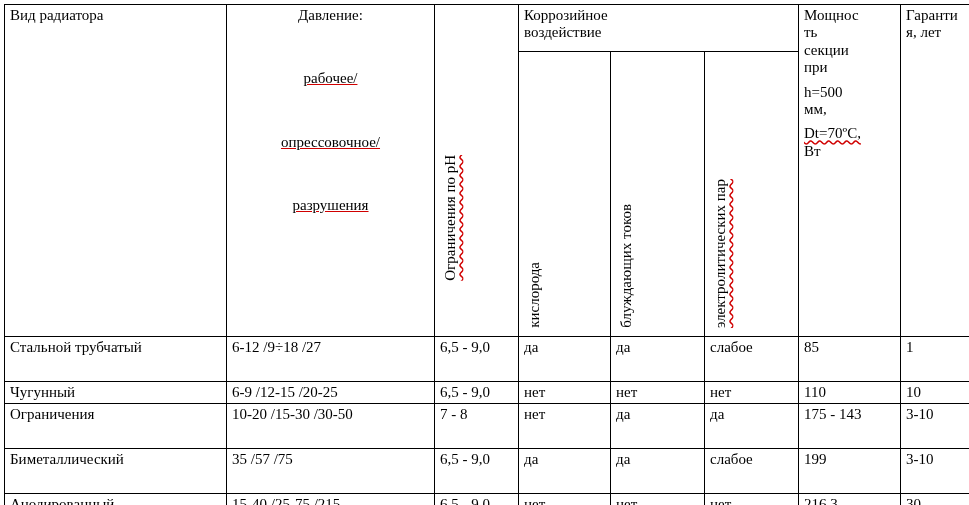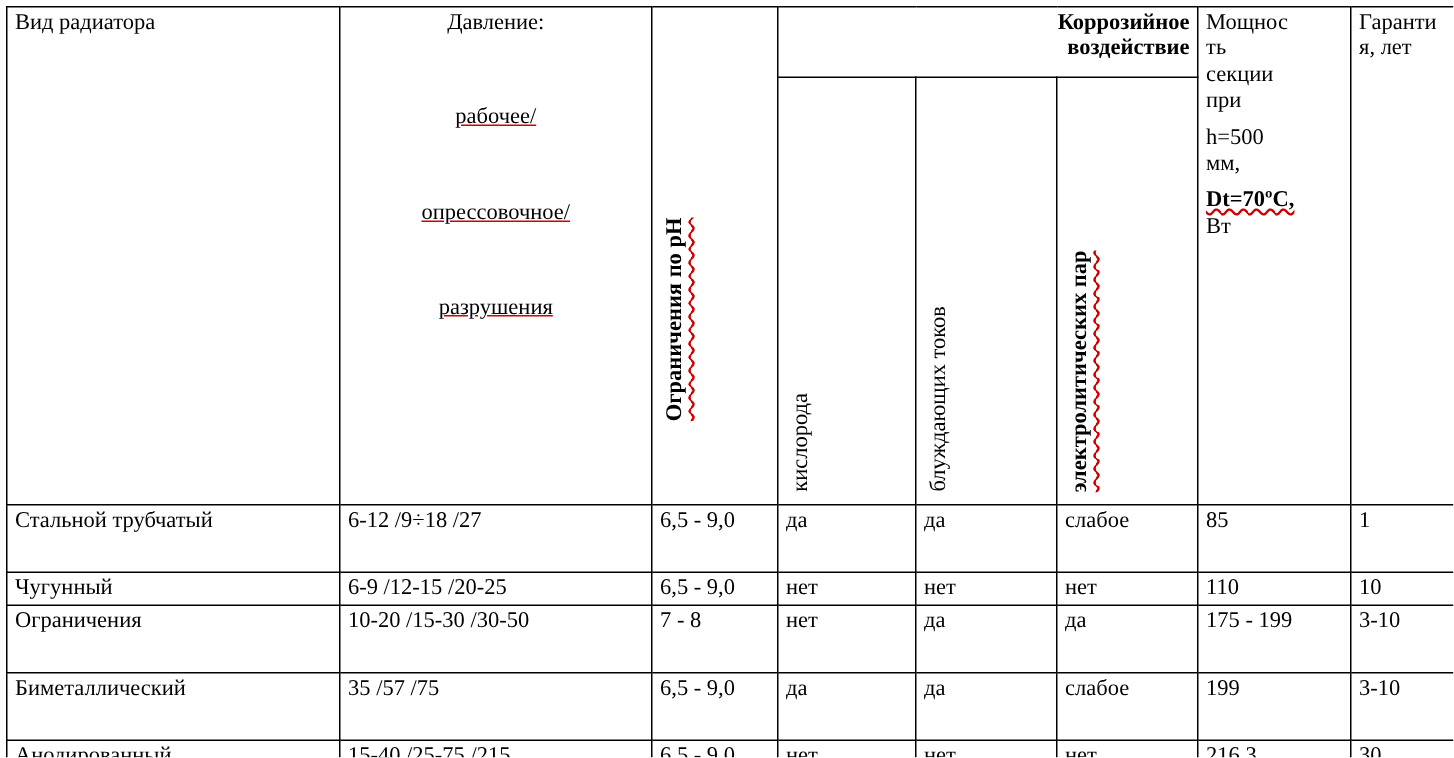--- a/index.html
+++ b/index.html
@@ -63,44 +63,42 @@
     font-size: 15px;
     line-height: 1.1;
   }
   .vert-cell-wrap {
     height: 280px;
     display: flex;
     align-items: flex-end;
     justify-content: flex-start;
   }
   .corr-group {
-    text-align: right;
+    text-align: left;
     vertical-align: top;
     padding: 6px 8px;
     height: 42px;
-    font-weight: bold;
   }
   .corr-group .ln { display: block; }
   .power-head {
     vertical-align: top;
     padding: 6px 8px;
     line-height: 1.35;
   }
   .power-head .sp { display: block; height: 7px; }
   .underline-red {
     text-decoration: underline;
     text-decoration-color: #d00000;
     margin-top: 46px;
     -webkit-text-decoration-color: #d00000;
   }
   .squiggle {
     text-decoration: underline;
     text-decoration-style: wavy;
     text-decoration-color: #d00000;
-    font-weight: bold;
     -webkit-text-decoration-style: wavy;
     -webkit-text-decoration-color: #d00000;
   }
   .press-head {
     vertical-align: middle;
     padding-left: 12px;
     line-height: 1.45;
     text-align: center;
   }
   .press-head .ln { display: block; }
@@ -199,21 +197,21 @@
         <td>110</td>
         <td>10</td>
       </tr>
       <tr class="body-row tall-row">
         <td class="name-cell">Ограничения</td>
         <td>10-20 /15-30 /30-50</td>
         <td>7 - 8</td>
         <td>нет</td>
         <td>да</td>
         <td>да</td>
-        <td>175 - 199</td>
+        <td>175 - 143</td>
         <td>3-10</td>
       </tr>
       <tr class="body-row tall-row">
         <td class="name-cell">Биметаллический</td>
         <td>35 /57 /75</td>
         <td>6,5 - 9,0</td>
         <td>да</td>
         <td>да</td>
         <td>слабое</td>
         <td>199</td>

